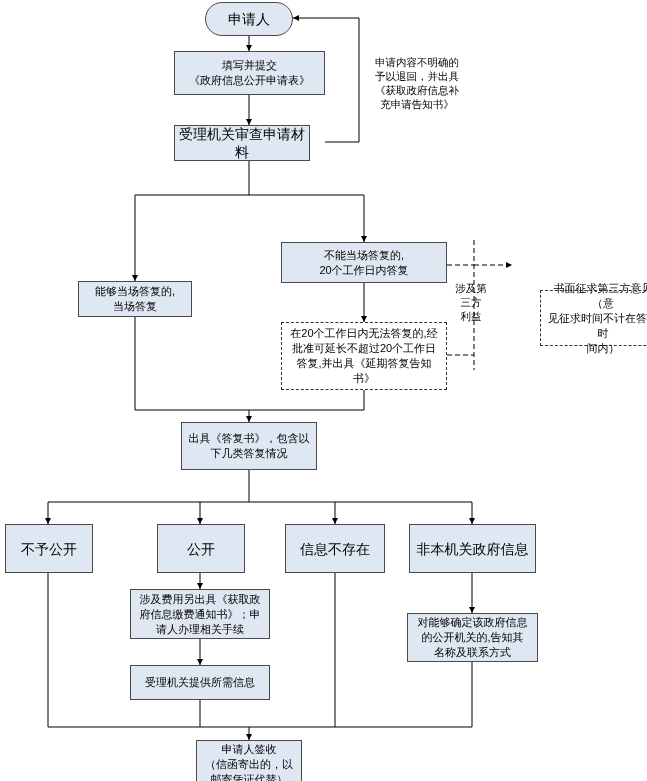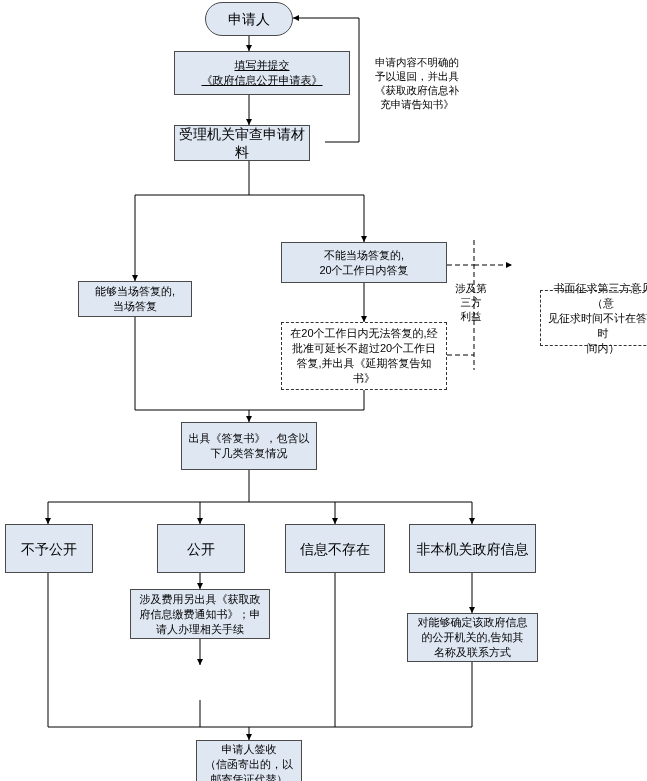--- a/index.html
+++ b/index.html
@@ -70,21 +70,21 @@
       <path d="M335,573 L335,727"></path>
       <path d="M472,662 L472,727 L249,727"></path>
       <path d="M249,727 L249,740" marker-end="url(#arrow)"></path>
     </g>
   </svg>
 
   <div class="node big" style="left:205px;top:2px;width:88px;height:34px;border-radius:18px;align-items:center;">
     <span>申请人</span>
   </div>
 
-  <div class="node" style="left:174px;top:51px;width:176px;height:44px;text-decoration:underline;">
+  <div class="node" style="left:174px;top:51px;width:151px;height:44px;">
     <span>填写并提交
 《政府信息公开申请表》</span>
   </div>
 
   <div class="node big" style="left:174px;top:125px;width:136px;height:36px;">
     <span>受理机关审查申请材料</span>
   </div>
 
   <div class="label" style="left:362px;top:55px;width:110px;text-align:center;">
     <span>申请内容不明确的
@@ -141,20 +141,23 @@
   <div class="node big" style="left:409px;top:524px;width:127px;height:49px;">
     <span>非本机关政府信息</span>
   </div>
 
   <div class="node" style="left:130px;top:589px;width:140px;height:50px;">
     <span>涉及费用另出具《获取政
 府信息缴费通知书》；申
 请人办理相关手续</span>
   </div>
 
+  <div class="node" style="left:130px;top:665px;width:140px;height:35px;">
+    <span>受理机关提供所需信息</span>
+  </div>
 
   <div class="node" style="left:407px;top:613px;width:131px;height:49px;">
     <span>对能够确定该政府信息
 的公开机关的,告知其
 名称及联系方式</span>
   </div>
 
   <div class="node" style="left:196px;top:740px;width:106px;height:48px;">
     <span>申请人签收
 （信函寄出的，以

